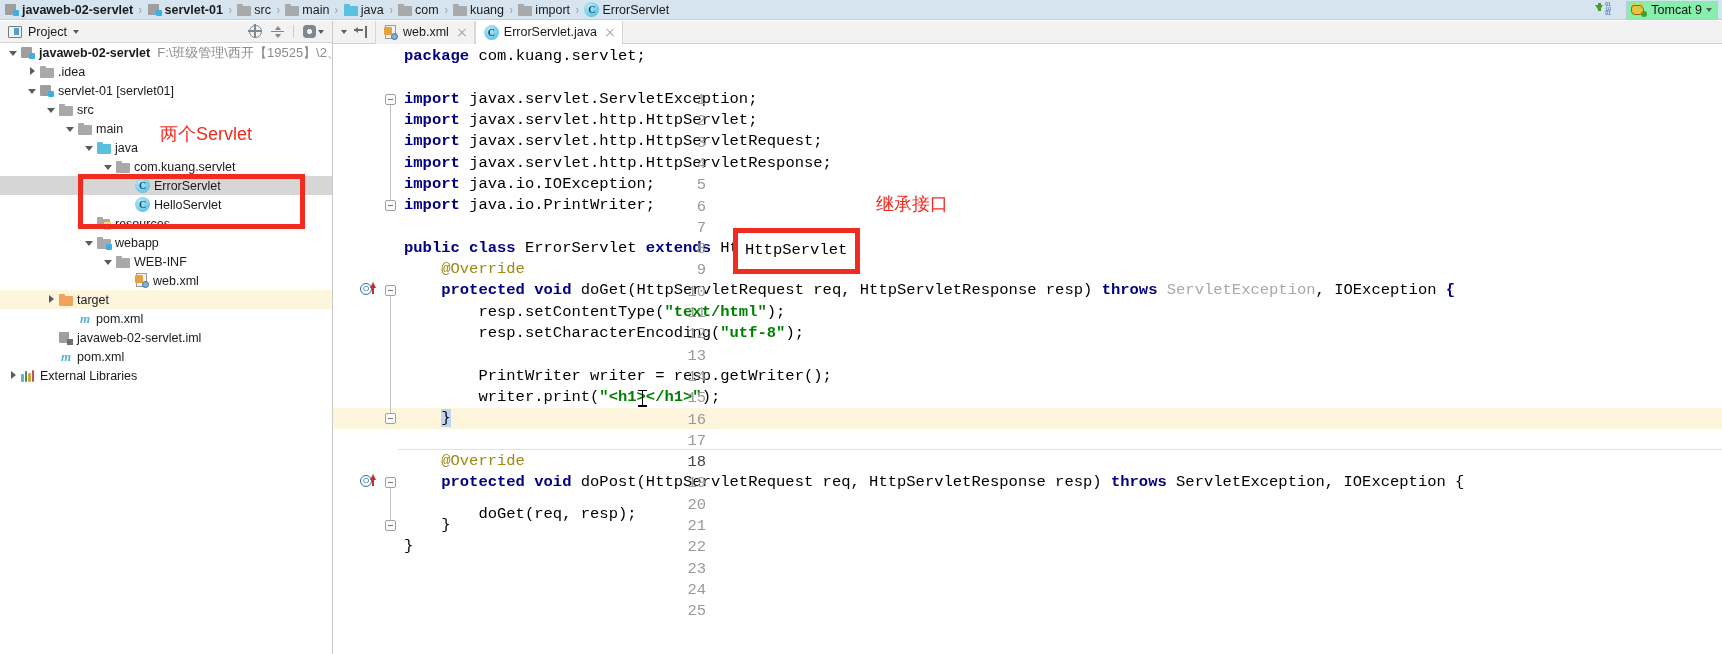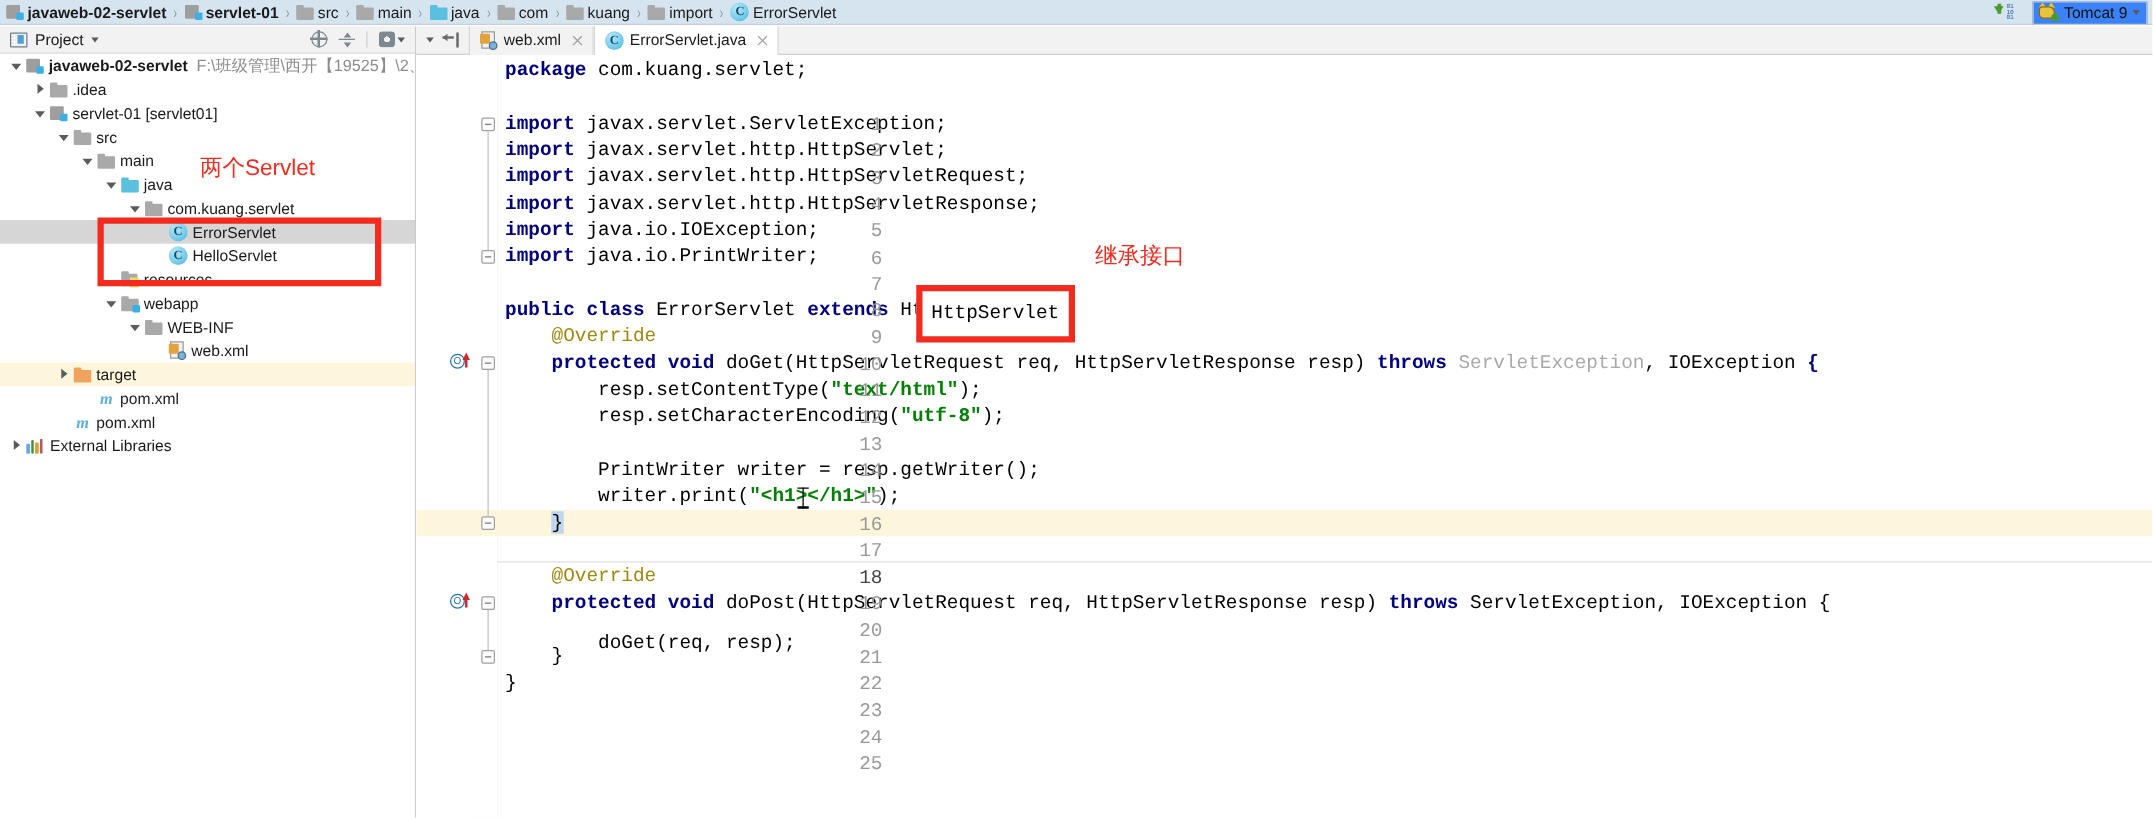--- a/index.html
+++ b/index.html
@@ -78,21 +78,21 @@
     content: ""; position: absolute; left: -1.5px; top: -8px; width: 3px; height: 8px;
     background: #4a9b2f;
   }
   .dl-bits {
     position: absolute; left: 11px; top: 1px;
     font-family: "Liberation Mono", monospace; font-size: 5px; line-height: 4.5px;
     color: #2a5ca0; letter-spacing: -0.2px;
   }
   .tomcat-btn {
     display: flex; align-items: center; gap: 4px; height: 19px;
-    padding: 0 5px 0 3px; background: #3b82f6; border: 1px solid #bcc8d6;
+    padding: 0 5px 0 3px; background: #86efac; border: 1px solid #bcc8d6;
     font-size: 12.5px; color: #111;
   }
   .cat-icon { width: 17px; height: 14px; position: relative; }
   .cat-body {
     position: absolute; left: 1px; top: 2px; width: 13px; height: 10px;
     background: #e8c33c; border-radius: 3px 5px 4px 4px;
     border: 1px solid #8a6b14;
   }
   .cat-ear1, .cat-ear2 {
     position: absolute; width: 0; height: 0;
@@ -576,20 +576,29 @@
           <span class="ic ic-folder orange">
             <i></i>
           </span>
           <span class="tlabel">target</span>
         </div>
         <div class="trow">
           <span style="display: inline-block; flex: 0 0 auto; width: 65px; height: 1px;"></span>
           <span class="twist "></span>
           <span class="ic-maven">m</span>
           <span class="tlabel">pom.xml</span>
+        </div>
+        <div class="trow">
+          <span style="display: inline-block; flex: 0 0 auto; width: 46px; height: 1px;"></span>
+          <span class="twist "></span>
+          <span class="ic ic-iml">
+            <span class="m1"></span>
+            <span class="m2"></span>
+          </span>
+          <span class="tlabel">javaweb-02-servlet.iml</span>
         </div>
         <div class="trow">
           <span style="display: inline-block; flex: 0 0 auto; width: 46px; height: 1px;"></span>
           <span class="twist "></span>
           <span class="ic-maven">m</span>
           <span class="tlabel">pom.xml</span>
         </div>
         <div class="trow">
           <span style="display: inline-block; flex: 0 0 auto; width: 8px; height: 1px;"></span>
           <span class="twist right"></span>

